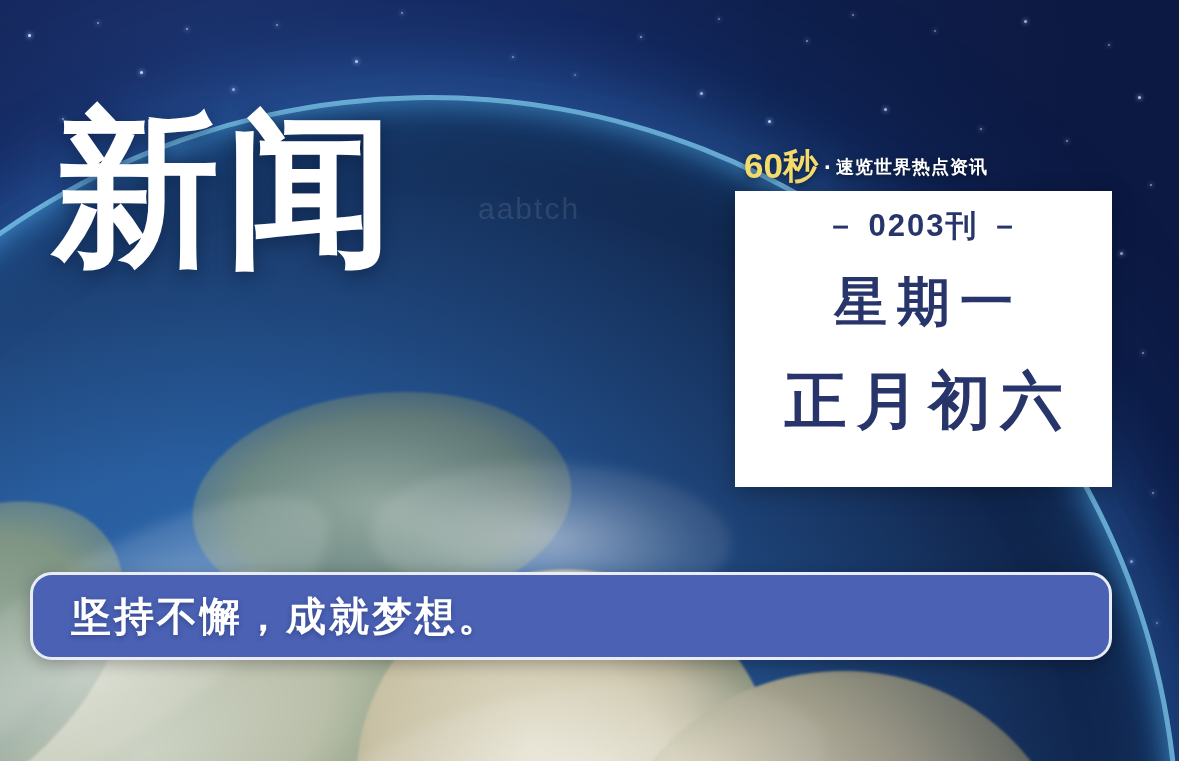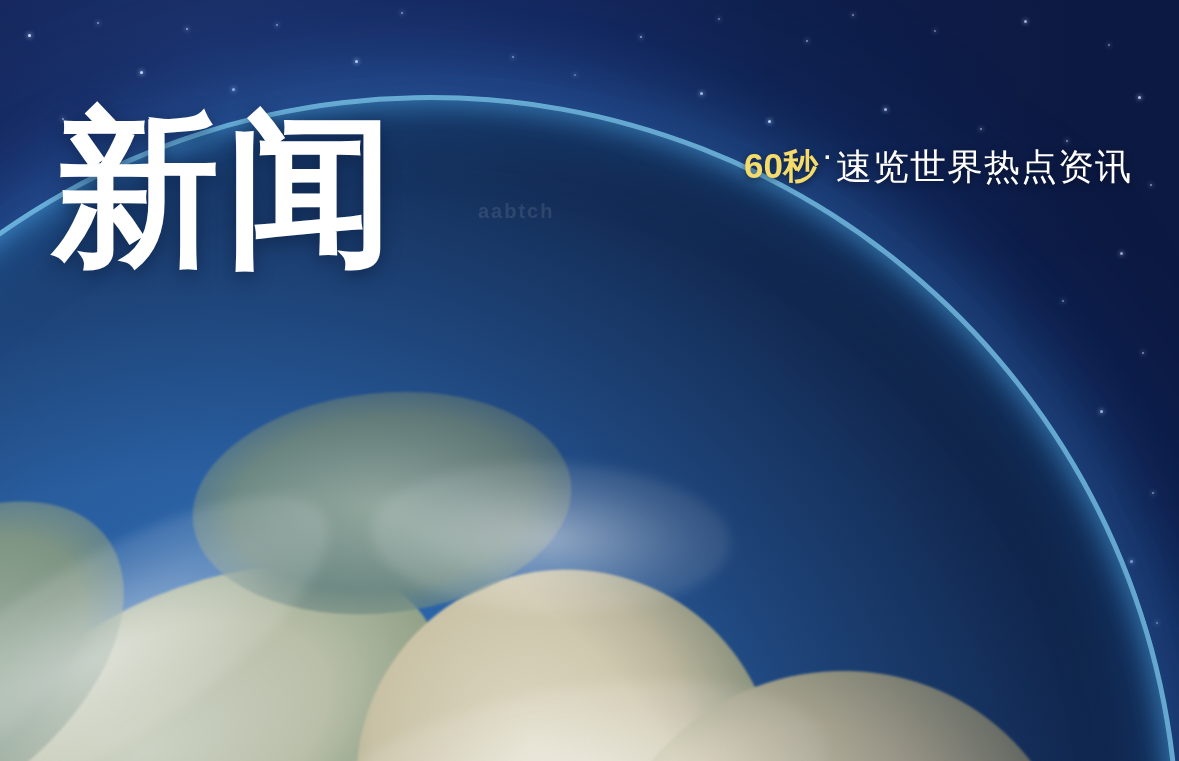--- a/index.html
+++ b/index.html
@@ -81,24 +81,24 @@
     left:-340px; top:75px;
     width:1540px; height:1540px;
     border-radius:50%;
     transform:rotate(-18deg);
     background:radial-gradient(circle, rgba(0,0,0,0) 70%, rgba(70,170,255,.20) 76%, rgba(40,120,230,.10) 84%, rgba(0,0,0,0) 92%);
     pointer-events:none;
   }
 
   
   .watermark{
-    position:absolute; left:478px; top:200px;
-    font-size:20px; letter-spacing:2px;
+    position:absolute; left:478px; top:192px;
+    font-size:30px; letter-spacing:2px;
     color:rgba(255,255,255,.10);
-    font-weight:700;
+    font-weight:400;
     pointer-events:none;
   }
 
   
   .headline{
     position:absolute; left:52px; top:100px;
     line-height:.95;
     font-weight:900;
     letter-spacing:6px;
   }
@@ -128,34 +128,34 @@
     font-size:23px;
     font-weight:700;
     letter-spacing:0px;
     box-shadow:0 2px 8px rgba(0,0,0,.25);
   }
 
   
   .tagline{
     position:absolute;
     left:744px; top:143px;
-    display:flex; align-items:flex-start;
+    display:flex; align-items:center;
     white-space:nowrap;
     text-shadow:0 2px 7px rgba(0,0,0,.45);
   }
   .tagline .sec{
     font-size:35px; font-weight:900; color:#F5DB6C;
     letter-spacing:0px;
   }
   .tagline .dot{
     font-size:24px; color:#ffffff; font-weight:700;
     margin:0 4px 0 6px;
   }
   .tagline .desc{
-    font-size:36px; font-weight:400; color:#ffffff;
+    font-size:18px; font-weight:700; color:#ffffff;
     letter-spacing:1px;
   }
 
   
   .info-card{
     position:absolute;
     left:735px; top:191px;
     width:377px; height:296px;
     background:#ffffff;
     box-shadow:0 4px 20px rgba(0,0,0,.28);
@@ -297,15 +297,23 @@
     <span class="l-2">新闻</span>
   </div>
 
 
   <div class="tagline">
     <span class="sec">60秒</span>
     <span class="dot">·</span>
     <span class="desc">速览世界热点资讯</span>
   </div>
 
-
+  <div class="info-card">
+    <div class="issue">－ 0203刊 －</div>
+    <div class="weekday">星期一</div>
+    <div class="lunar">正月初六</div>
+  </div>
+
+  <div class="quote-banner">
+    <span class="quote-text">坚持不懈，成就梦想。</span>
+  </div>
 
 </div>
 
 </body></html>

